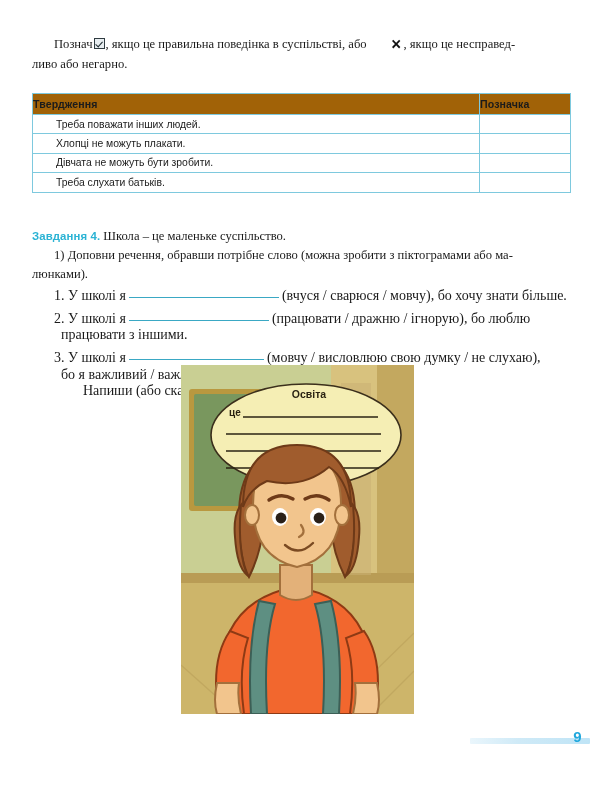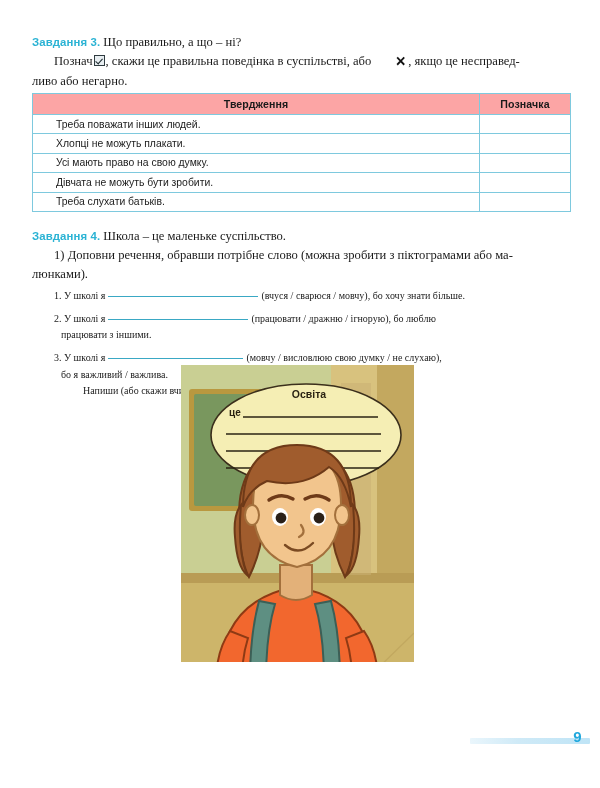--- a/index.html
+++ b/index.html
@@ -101,22 +101,22 @@
     width: 100%;
     table-layout: fixed;
     font-family: "Liberation Sans", sans-serif;
   }
   table.statements th,
   table.statements td {
     border: 1px solid #7ec9de;
     padding: 0;
   }
   table.statements thead th {
-    background: #fca5a5;
-    text-align: center;
+    background: #a16207;
+    text-align: left;
     font-size: 10.6px;
     font-weight: bold;
     height: 20px;
     color: #1b1b1b;
     letter-spacing: .1px;
   }
   table.statements tbody td.stmt {
     font-size: 10.4px;
     height: 18.4px;
     padding-left: 23px;
@@ -128,21 +128,21 @@
   col.c-mark { width: 91px; }
 
   
   .task4 {
     position: absolute;
     left: 32px;
     top: 228px;
     width: 538px;
   }
   .sent {
-    font-size: 10px;
+    font-size: 14px;
     line-height: 16.6px;
     margin: 6px 0 0 0;
     text-align: justify;
     text-indent: 22px;
   }
   .sent.cont { text-indent: 0; margin-top: 0; margin-left: 29px; }
   .blank {
     display: inline-block;
     border-bottom: 1.3px solid #3aa8c4;
     vertical-align: 2px;
@@ -151,21 +151,21 @@
   .blank.b1 { width: 150px; }
   .blank.b2 { width: 140px; }
   .blank.b3 { width: 135px; }
 
   
   .illus {
     position: absolute;
     left: 181px;
     top: 365px;
     width: 233px;
-    height: 297px;
+    height: 349px;
     overflow: hidden;
     background: #cdd79a;
   }
   .illus svg { display: block; }
 
   
   .footer {
     position: absolute;
     left: 0;
     bottom: 0;
@@ -191,26 +191,22 @@
     color: #21a8dd;
     letter-spacing: .3px;
   }
 </style>
 </head>
 <body>
 
 <div class="page">
 
   <div class="content">
-    <p class="task-heading">
-      <span class="task-label">Завдання 3.</span>
-      <span class="rest">Що правильно, а що – ні?</span>
-    </p>
     <p class="para">
-      <span>Познач</span><span class="checkbox-glyph"></span><span>, скажи це правильна поведінка в суспільстві, або</span><span class="x-glyph">✕</span><span>, якщо це несправед-</span>
+      <span>Познач</span><span class="checkbox-glyph"></span><span>, якщо це правильна поведінка в суспільстві, або</span><span class="x-glyph">✕</span><span>, якщо це несправед-</span>
     </p>
     <p class="para noindent">ливо або негарно.</p>
   </div>
 
   <div class="tbl-wrap">
     <table class="statements">
       <colgroup>
         <col class="c-stmt">
         <col class="c-mark">
       </colgroup>
@@ -220,24 +216,20 @@
           <th>Позначка</th>
         </tr>
       </thead>
       <tbody>
         <tr>
           <td class="stmt">Треба поважати інших людей.</td>
           <td class="mark"></td>
         </tr>
         <tr>
           <td class="stmt">Хлопці не можуть плакати.</td>
-          <td class="mark"></td>
-        </tr>
-        <tr>
-          <td class="stmt">Усі мають право на свою думку.</td>
           <td class="mark"></td>
         </tr>
         <tr>
           <td class="stmt">Дівчата не можуть бути зробити.</td>
           <td class="mark"></td>
         </tr>
         <tr>
           <td class="stmt">Треба слухати батьків.</td>
           <td class="mark"></td>
         </tr>

